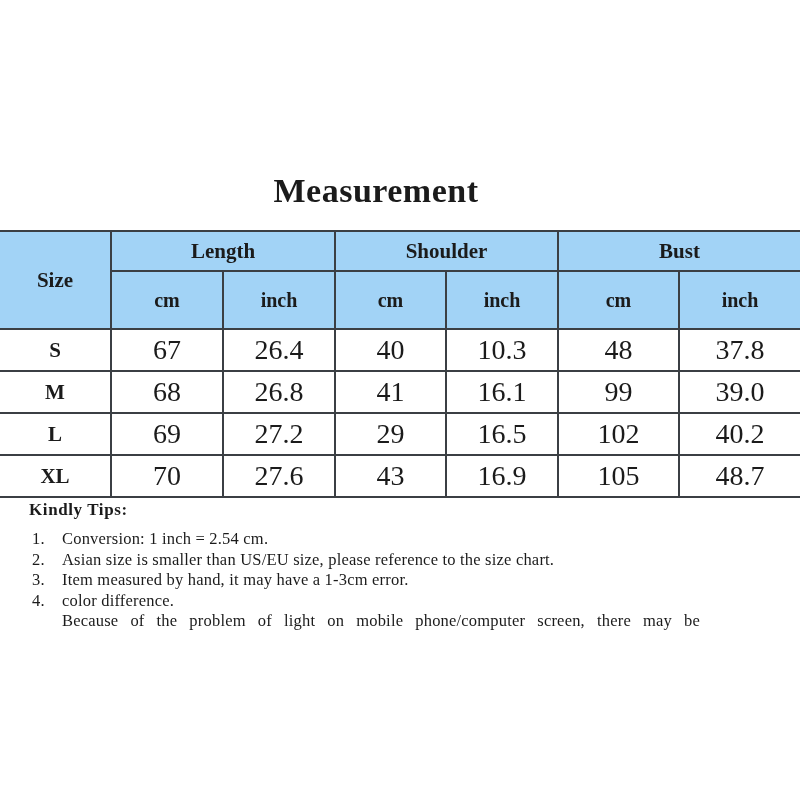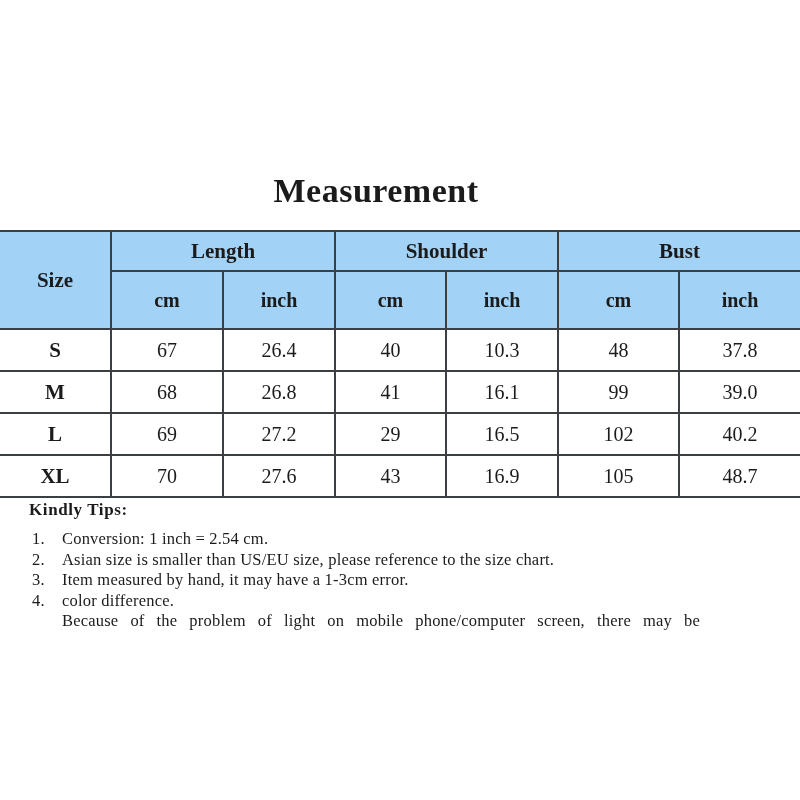--- a/index.html
+++ b/index.html
@@ -45,21 +45,21 @@
   }
   table.size-chart .edge-l { border-left: none; }
   table.size-chart .edge-r { border-right: none; }
   tr.group-row    { height: 40px; }
   tr.unit-row     { height: 58px; }
   tr.data-row     { height: 42px; }
   th.group-cell   { background: #a2d3f6; font-size: 21px; font-weight: bold; }
   th.size-head    { background: #a2d3f6; font-size: 21px; font-weight: bold; }
   th.unit-cell    { background: #a2d3f6; font-size: 20px; font-weight: bold; }
   th.size-cell    { background: #ffffff; font-size: 21px; font-weight: bold; }
-  td.value-cell   { background: #ffffff; font-size: 20px; font-weight: normal; }
+  td.value-cell   { background: #ffffff; font-size: 28px; font-weight: normal; }
   .corner-marker {
     position: absolute;
     top: 231px;
     left: 0;
     width: 0; height: 0;
     border-top: 11px solid #1d7c1f;
     border-right: 11px solid transparent;
   }
   
   .tips-heading {

